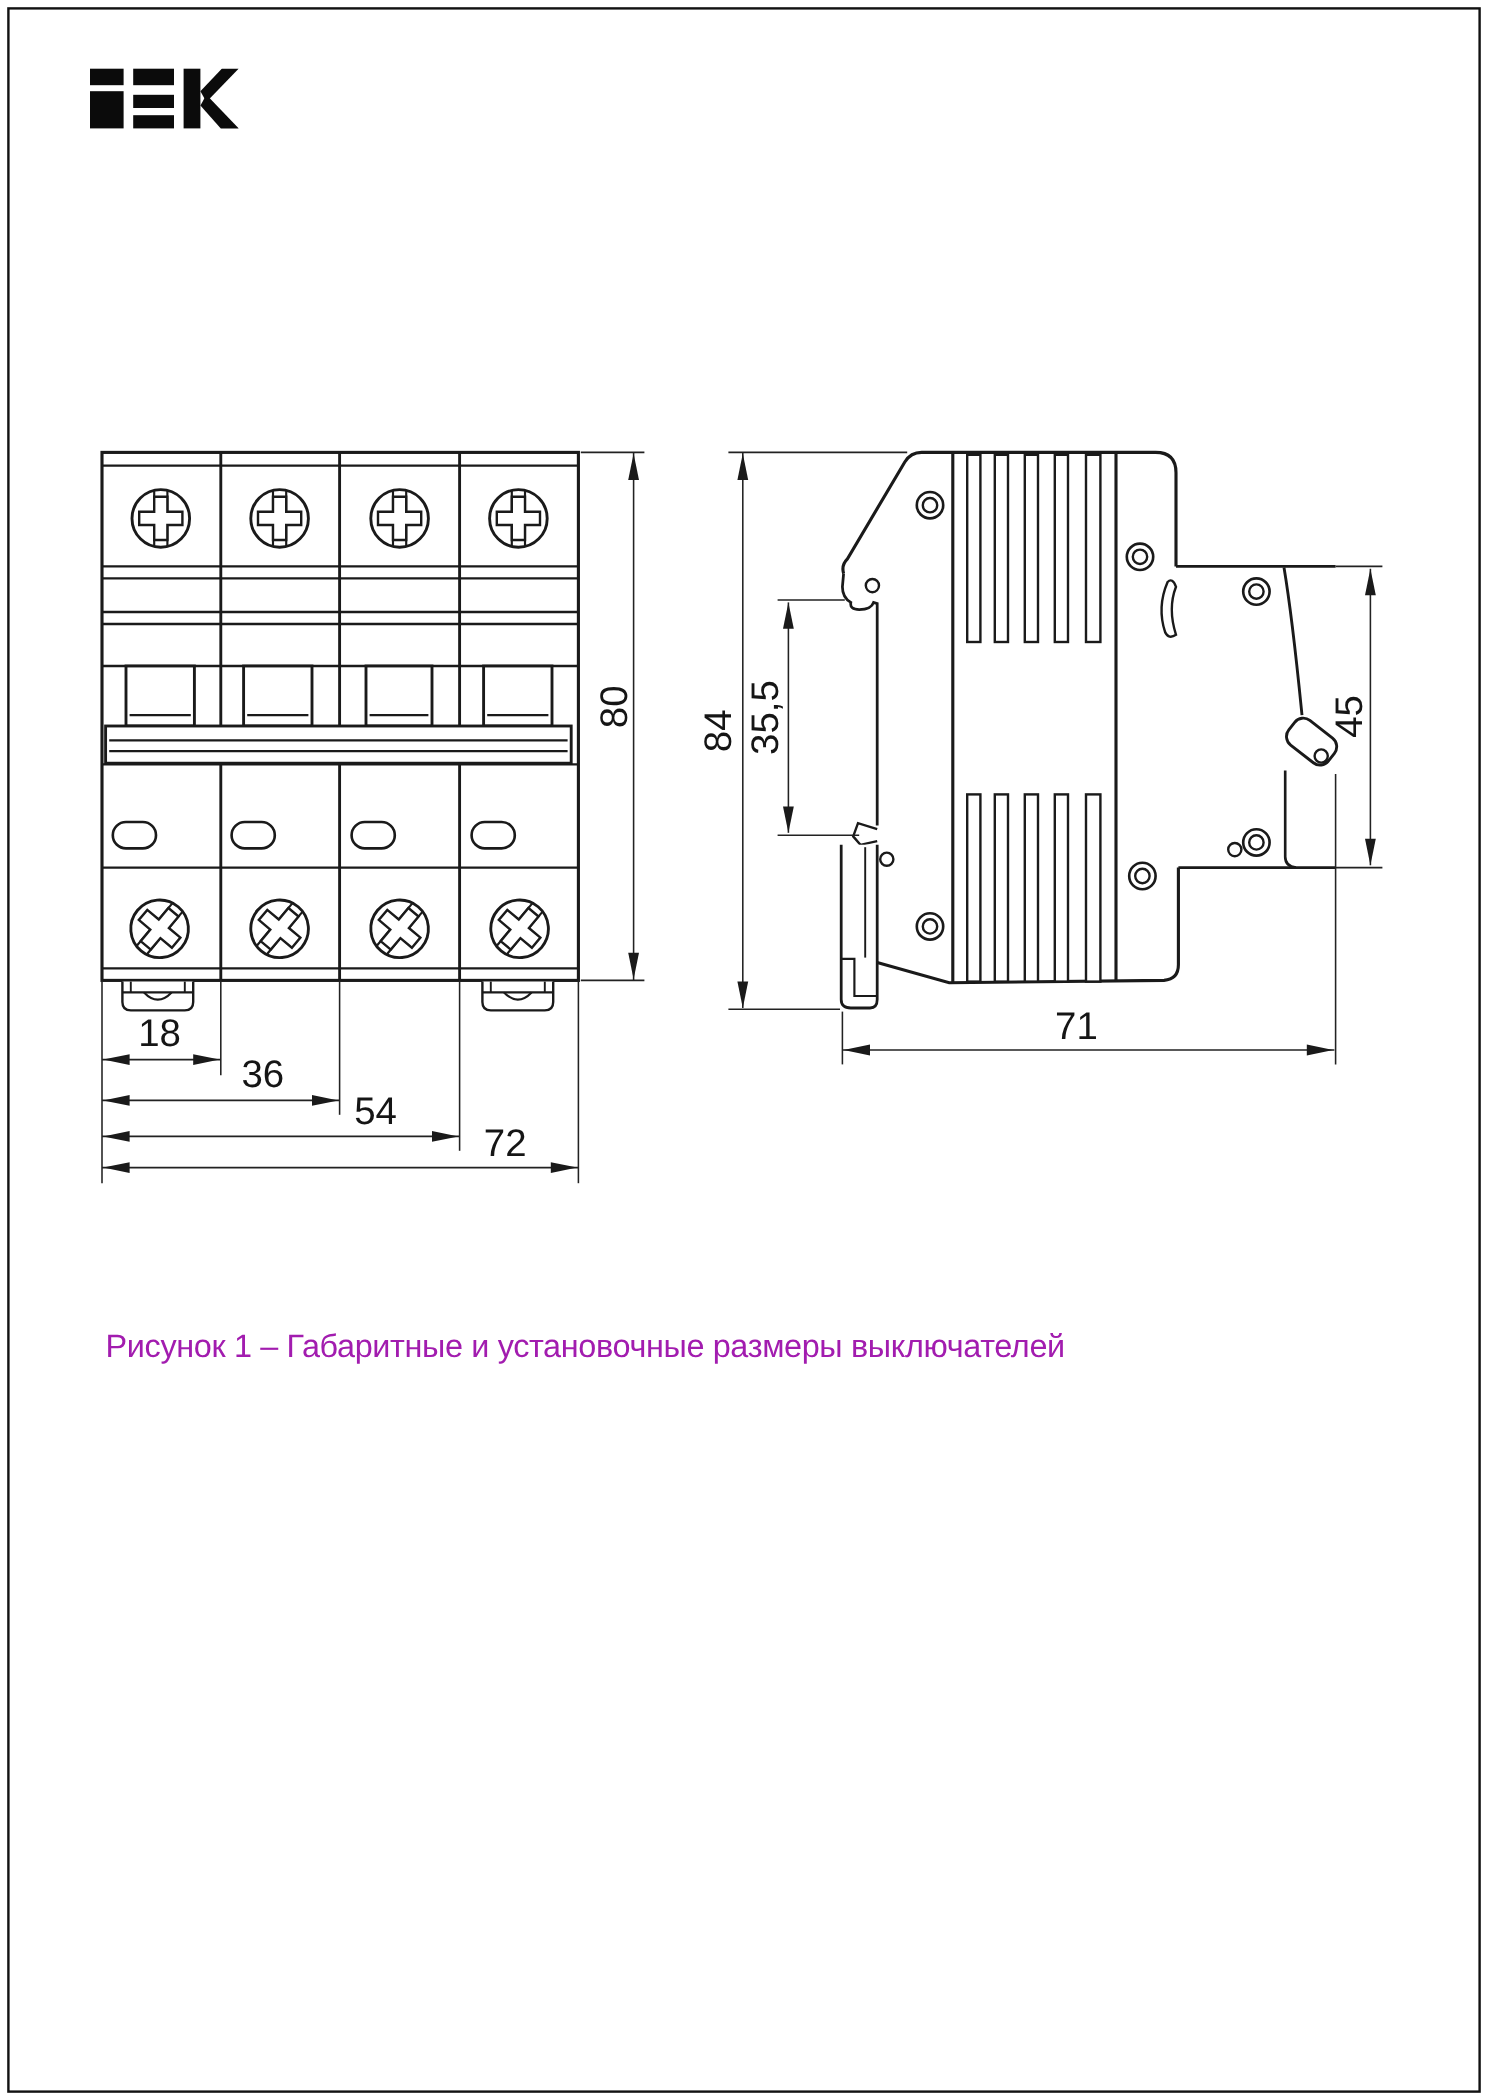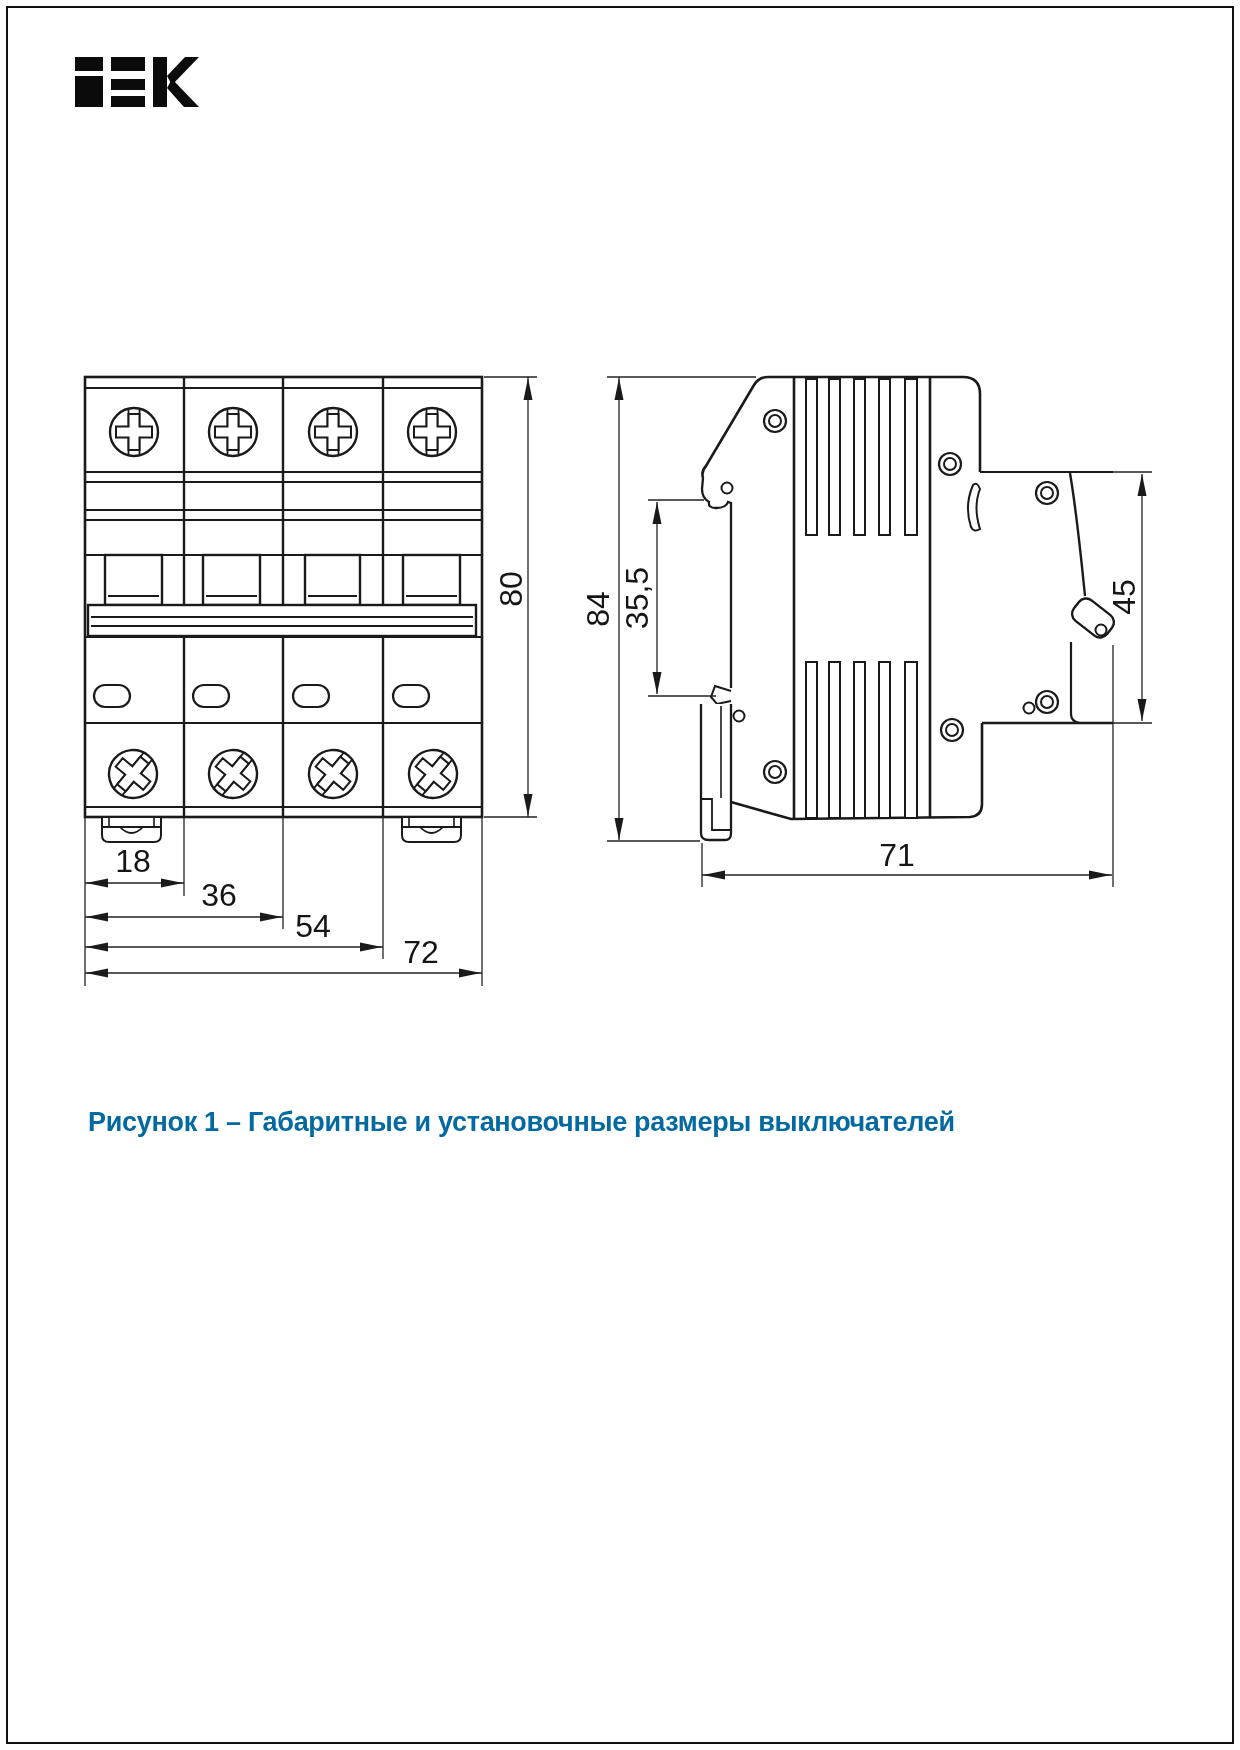--- a/index.html
+++ b/index.html
@@ -5,21 +5,21 @@
   html,body{margin:0;padding:0;}
   body{
     width:1240px;height:1750px;position:relative;background:#ffffff;
     font-family:"Liberation Sans", sans-serif;color:#141414;overflow:hidden;
   }
   .page-frame{position:absolute;left:6px;top:6px;right:6px;bottom:6px;border:2px solid #111;pointer-events:none;}
   .logo{position:absolute;left:75px;top:57px;}
   .drawing{position:absolute;left:0;top:300px;}
   .caption{
     position:absolute;left:88px;top:1107px;margin:0;
-    font-size:27px;line-height:30px;letter-spacing:-0.3px;color:#0369a1;white-space:nowrap;font-weight:bold;
+    font-size:27px;line-height:30px;letter-spacing:-0.3px;color:#a21caf;white-space:nowrap;
   }
   svg text{font-family:"Liberation Sans", sans-serif;font-size:32px;fill:#151515;}
 </style>
 </head>
 <body>
 
 <div class="page-frame"></div>
 
 <svg class="logo" width="124" height="51" viewBox="0 0 124 51" aria-label="iEK">
   <g fill="#0b0b0b">

